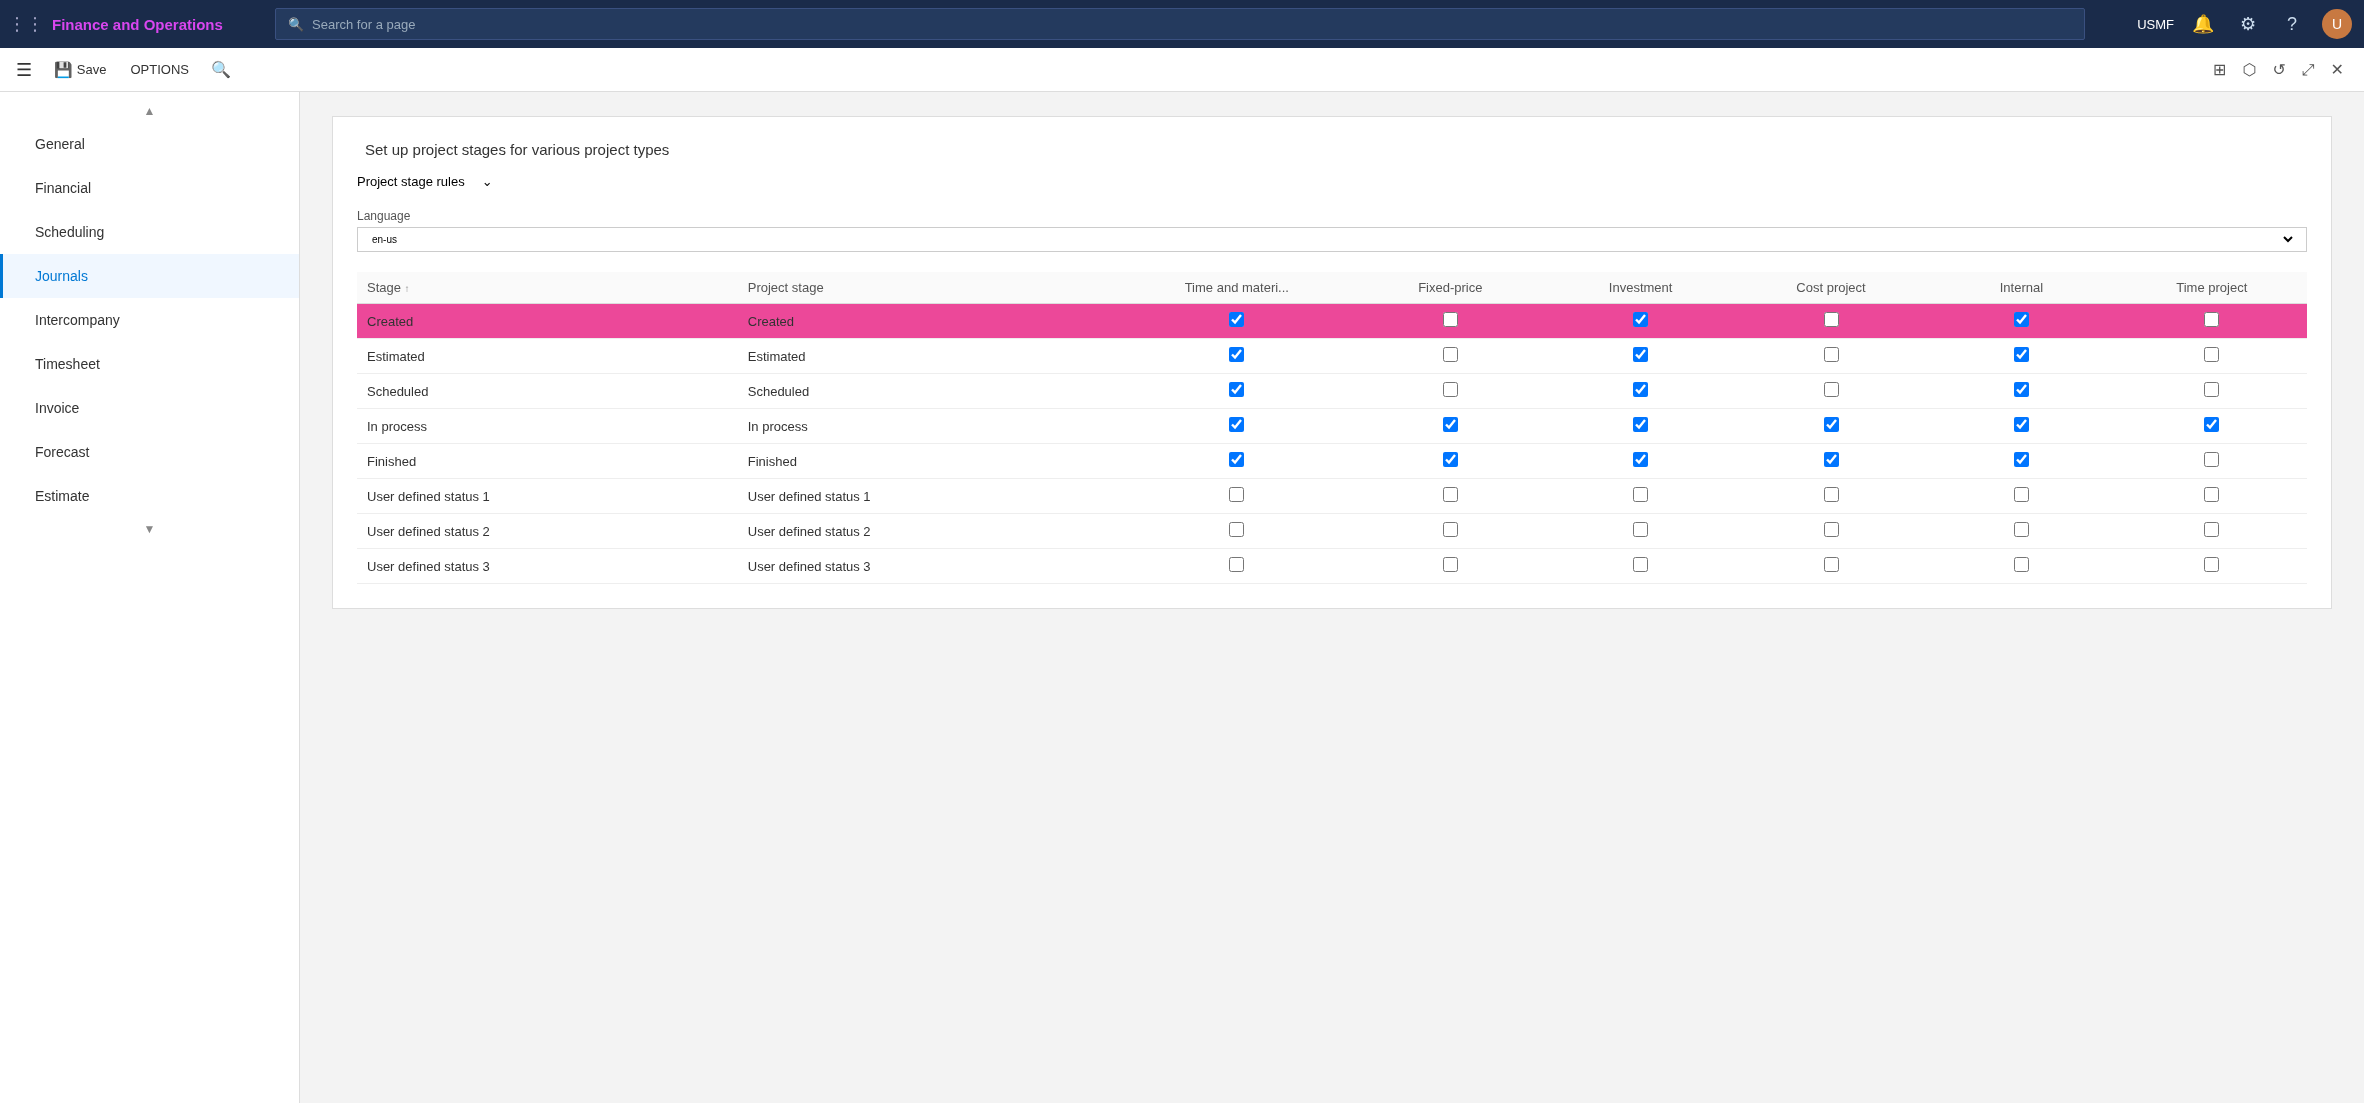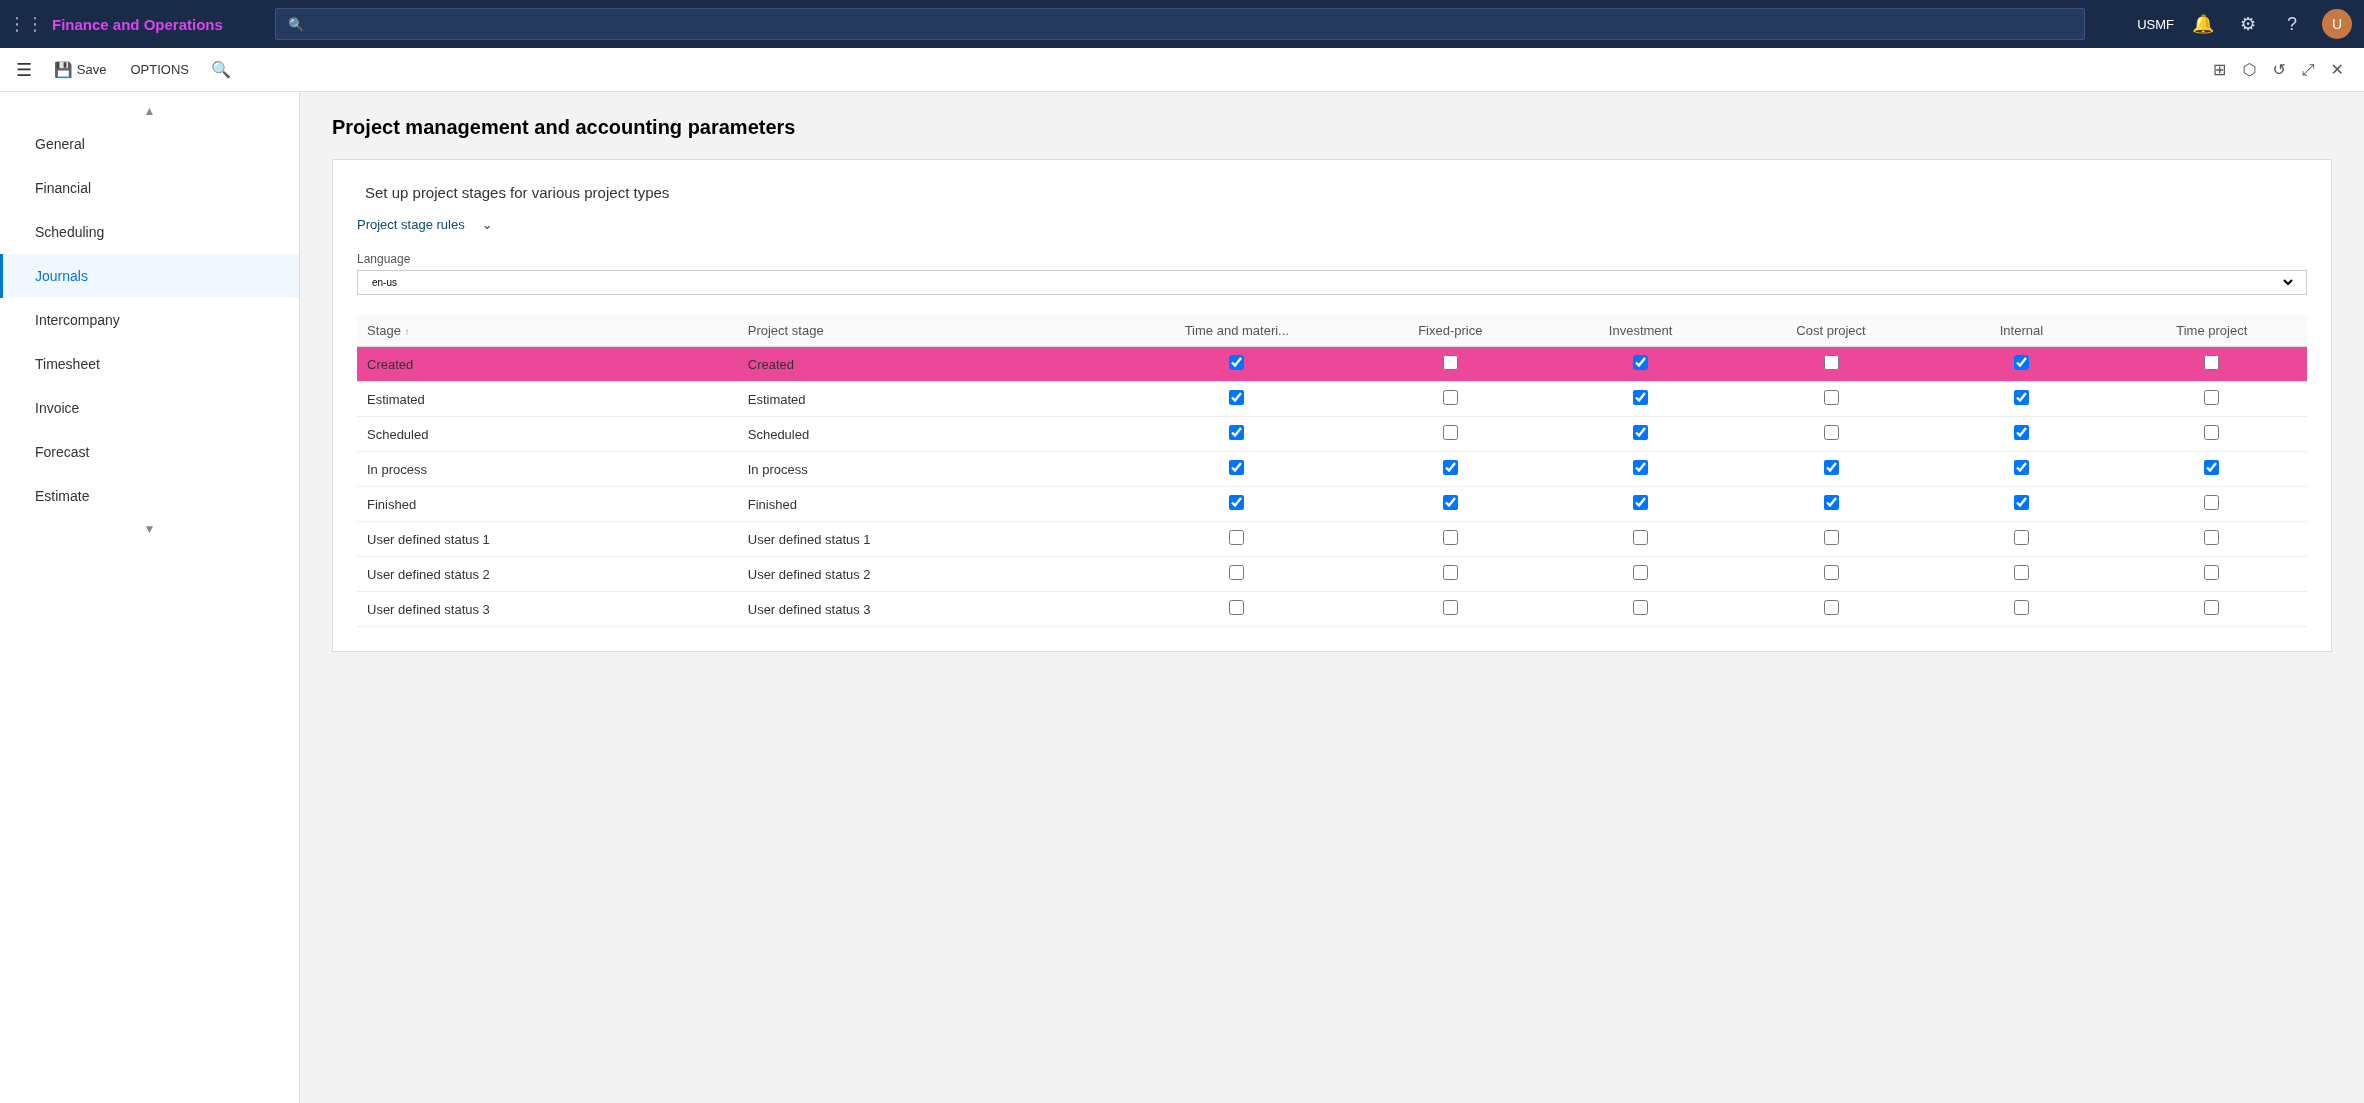--- a/index.html
+++ b/index.html
@@ -115,21 +115,21 @@
     
     .card {
       background: #fff;
       border: 1px solid #ddd;
       padding: 24px;
     }
     .section-title {
       font-size: 15px; color: #333; margin-bottom: 16px; margin-left: 8px;
     }
     .stage-rules-link {
-      color: #0c4a6e; font-size: 13px; cursor: pointer; display: inline-flex; align-items: flex-start; gap: 17px;
+      color: #000000; font-size: 13px; cursor: pointer; display: inline-flex; align-items: flex-start; gap: 17px;
       margin-bottom: 20px;
     }
 
     
     .lang-section { margin-bottom: 20px; }
     .lang-label { font-size: 12px; color: #555; margin-bottom: 4px; }
     .lang-select {
       border: 1px solid #ccc; padding: 5px 10px; font-size: 13px; min-width: 140px;
       background: #fff; cursor: pointer; display: flex; align-items: center; justify-content: space-between;
       gap: 8px;
@@ -169,20 +169,21 @@
     .stage-table .col-check { width: 100px; text-align: center; }
   </style>
 </head>
 <body>
 
 <div class="top-bar">
   <div class="waffle-icon">⋮⋮</div>
   <div class="app-title">Finance and Operations</div>
   <div class="search-bar">
     <span>🔍</span>
+    <input type="text" placeholder="Search for a page" style="">
   </div>
   <div class="top-right">
     <span class="user-label">USMF</span>
     <div class="icon-btn">🔔</div>
     <div class="icon-btn">⚙</div>
     <div class="icon-btn">?</div>
     <div class="avatar">U</div>
   </div>
 </div>
 
@@ -215,21 +216,20 @@
     <div class="nav-item active">Journals</div>
     <div class="nav-item">Intercompany</div>
     <div class="nav-item">Timesheet</div>
     <div class="nav-item">Invoice</div>
     <div class="nav-item">Forecast</div>
     <div class="nav-item">Estimate</div>
     <div class="scroll-indicator">▼</div>
   </div>
 
   <div class="content-area">
-    <div class="page-title">Project management and accounting parameters</div>
 
     <div class="card">
       <div class="section-title">Set up project stages for various project types</div>
 
       <div class="stage-rules-link">
         <span>Project stage rules</span>
         <span>⌄</span>
       </div>
 
       <div class="lang-section">

